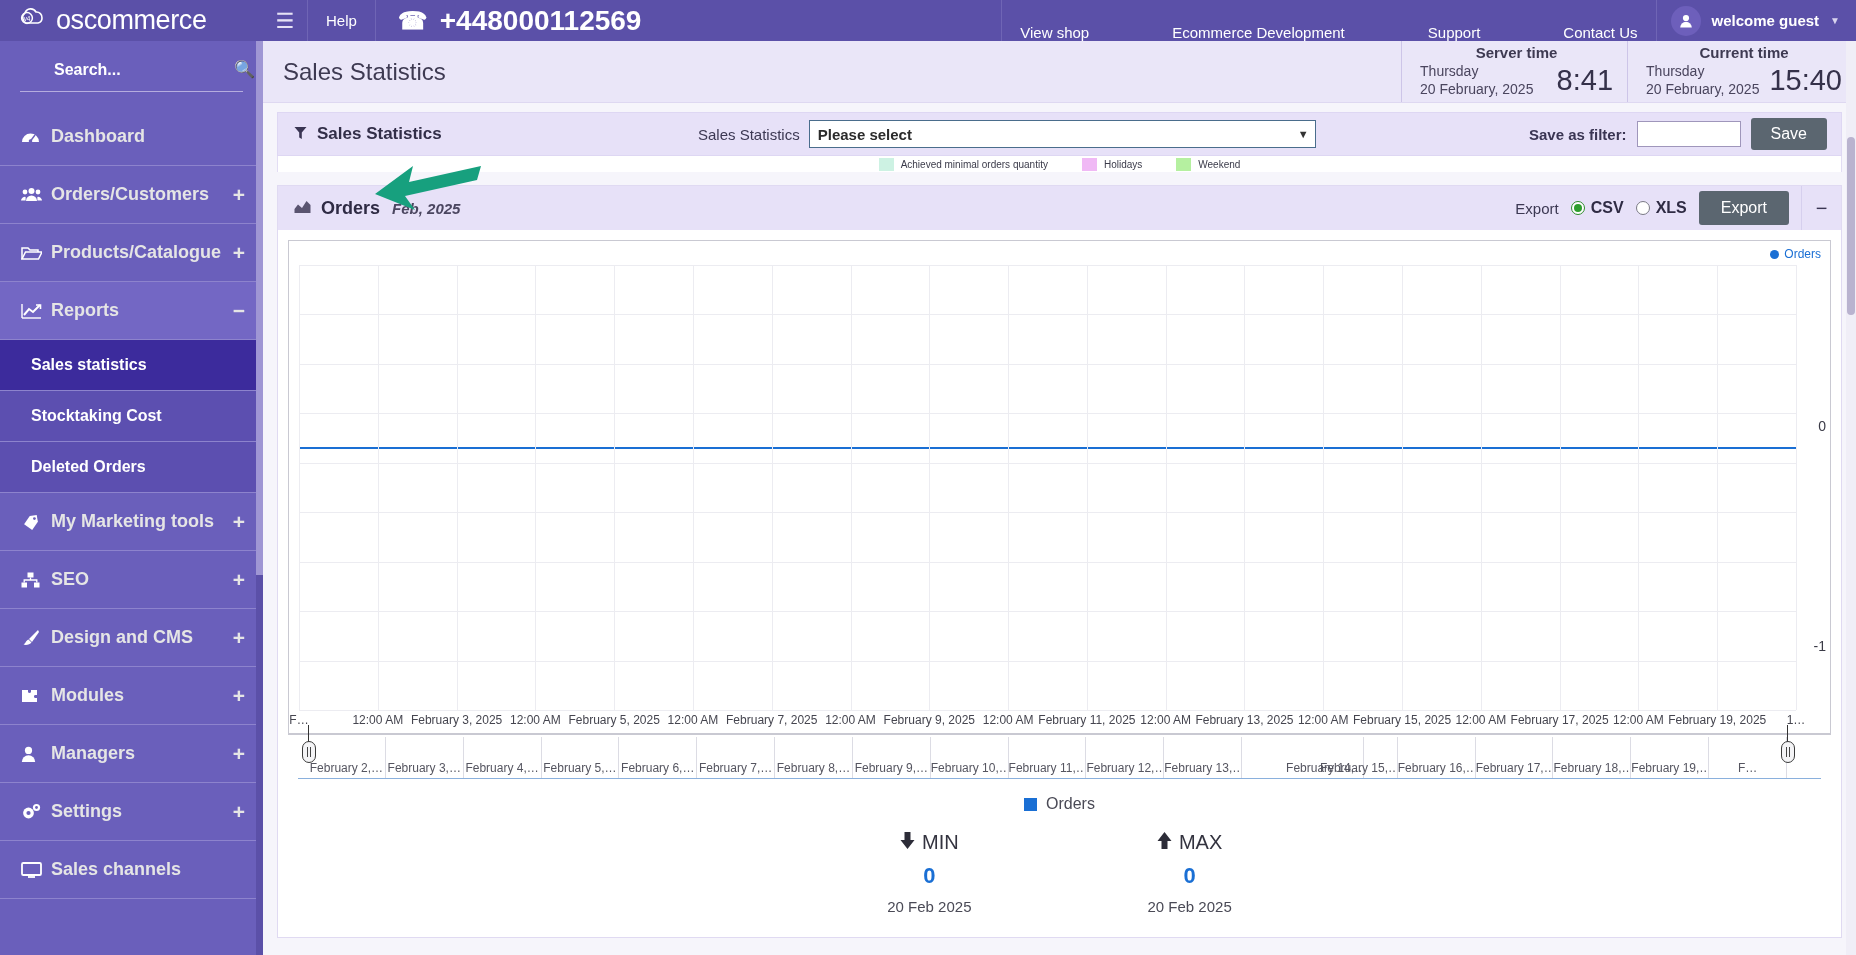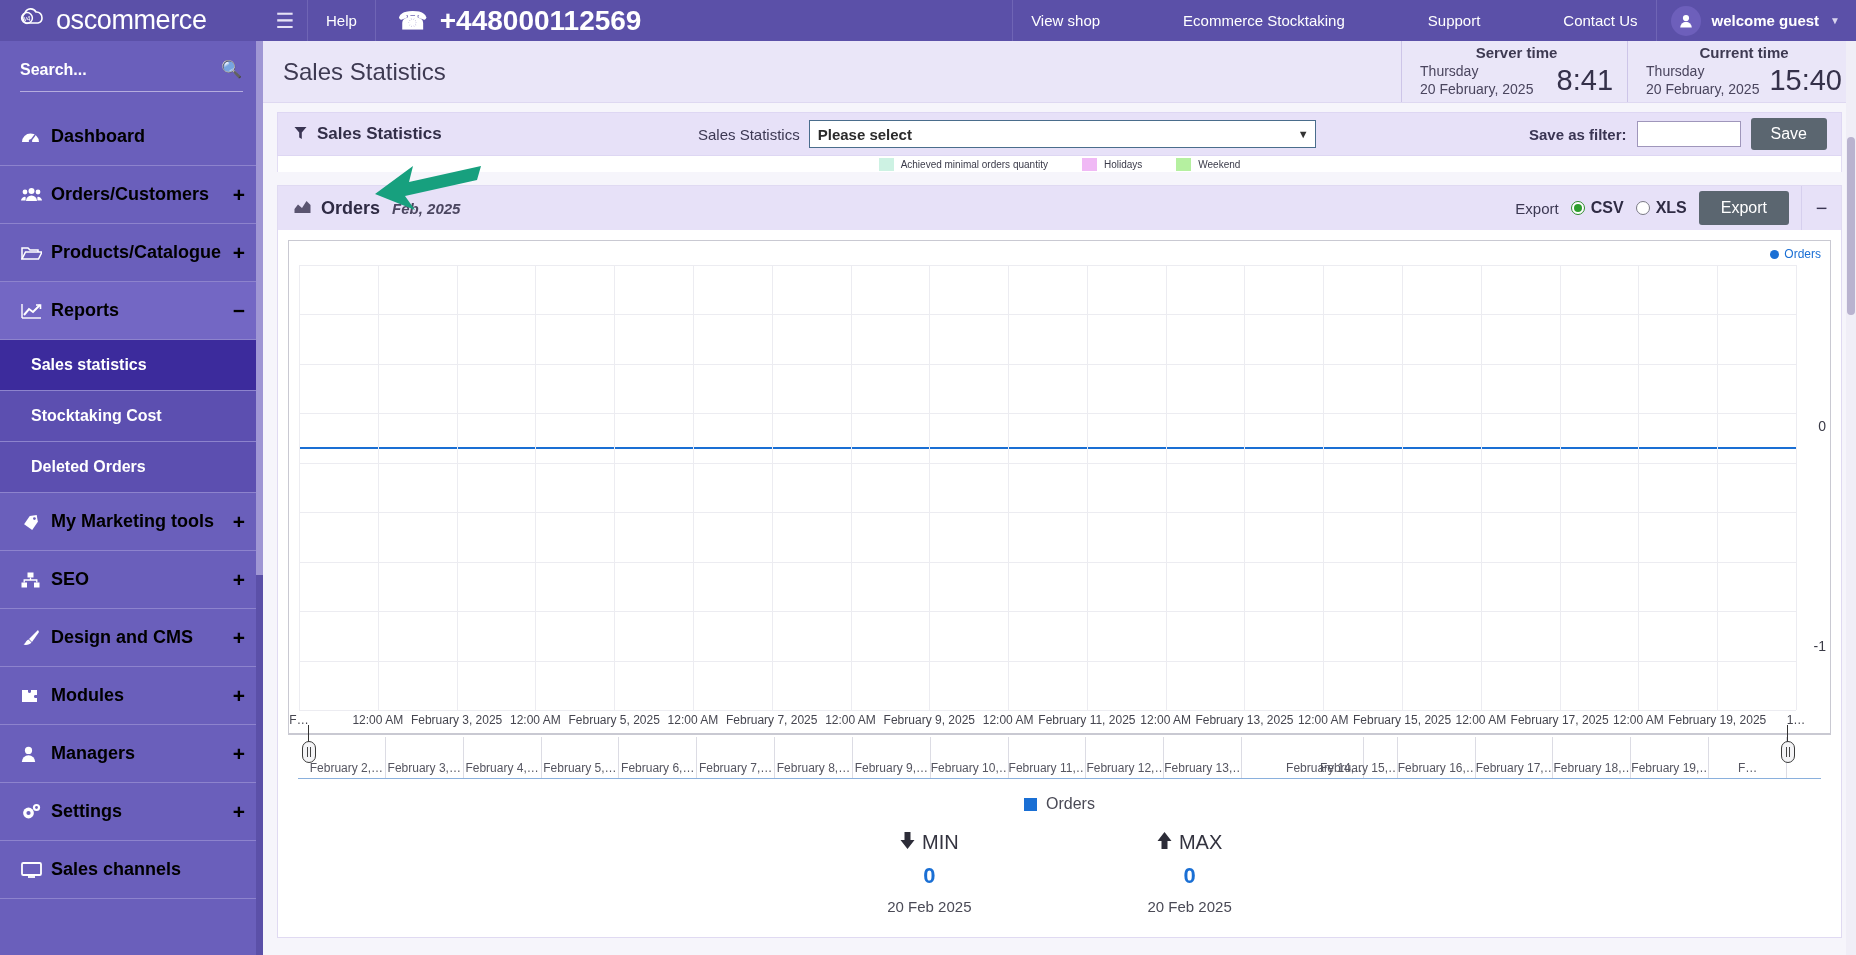--- a/index.html
+++ b/index.html
@@ -35,21 +35,21 @@
   .help-link {
     display:flex; align-items:center; padding:0 18px; color:#fff;
     font-size:15px; cursor:pointer; white-space:nowrap;
   }
   .phone {
     display:flex; align-items:center; gap:12px; padding:0 22px;
     color:#fff; font-size:28px; font-weight:bold; white-space:nowrap;
   }
   .phone .ph-ico { font-size:24px; }
   .topspacer { flex:1 1 auto; }
-  .topnav { display:flex; align-items:center;gap:23px; }
+  .topnav { display:flex; align-items:flex-end;gap:23px; }
   .topnav a {
     display:flex; align-items:center; padding:0 18px; color:#fff;
     font-size:15px; text-decoration:none; white-space:nowrap; cursor:pointer;
   }
   .user-area {
     display:flex; align-items:center; gap:11px; padding:0 16px 0 14px;
     color:#fff; cursor:pointer; white-space:nowrap;
   }
   .avatar {
     width:30px; height:30px; border-radius:50%; background:#6d5fbb;
@@ -64,37 +64,37 @@
     background:#6a5fbb; overflow:hidden;
   }
   .search-wrap { padding:18px 20px 0 20px; position:relative; }
   .search-line {
     display:flex; align-items:center; justify-content:space-between;
     border-bottom:1px solid #b5adde; padding-bottom:11px;
   }
   .search-input {
     background:transparent; border:none; outline:none; color:#fff;
     font-size:16px; font-weight:bold; font-family:"Liberation Sans", sans-serif;
-    width:180px; padding:0;
+    width:180px; padding:0;margin-left:34px;
   }
   .search-input::placeholder { color:#ffffff; opacity:1; font-weight:bold; }
   .search-ico { color:#fff; font-size:17px; }
   .mode-tabs { display:flex; margin:17px 0 0 14px; }
   .tab-everyday {
     background:#eceaf6; color:#3f3a70; font-size:14px;
     padding:10px 14px; cursor:pointer; white-space:nowrap;
   }
   .tab-full {
     background:#6c7a86; color:#fff; font-size:14px;
     padding:10px 19px; cursor:pointer; white-space:nowrap;
   }
   .nav { margin-top:16px; }
   .nav-item {
     display:flex; align-items:center; height:58px; padding:0 18px 0 21px;
-    color:#000000; border-bottom:1px solid #8d83cd; cursor:pointer;
+    color:#e5e5e5; border-bottom:1px solid #8d83cd; cursor:pointer;
     background:#6a5fbb;
   }
   .nav-item .nv-ico {
     width:30px; flex:0 0 30px; display:flex; align-items:center;
     font-size:18px; color:#fff;
   }
   .nav-item .nv-label { font-size:18px; font-weight:bold; flex:1 1 auto; }
   .nav-item .nv-exp { font-size:21px; font-weight:bold; line-height:1; }
   .nav-item.active-parent { background:#7367c4; }
   .sub-item {
@@ -301,21 +301,21 @@
     <div class="topdiv"></div>
     <div class="phone">
       <span class="ph-ico">☎</span>
       <span>+448000112569</span>
     </div>
     <div class="topspacer"></div>
     <div class="topdiv"></div>
     <div class="topnav">
       <a>View shop</a>
       <div class="topdiv"></div>
-      <a>Ecommerce Stocktaking</a>
+      <a>Ecommerce Development</a>
       <div class="topdiv"></div>
       <a>Support</a>
       <div class="topdiv"></div>
       <a>Contact Us</a>
     </div>
     <div class="topdiv"></div>
     <div class="user-area">
       <span class="avatar">
         <svg width="16" height="16" viewBox="0 0 16 16">
           <circle cx="8" cy="5" r="3.1" fill="#ffffff"></circle>

